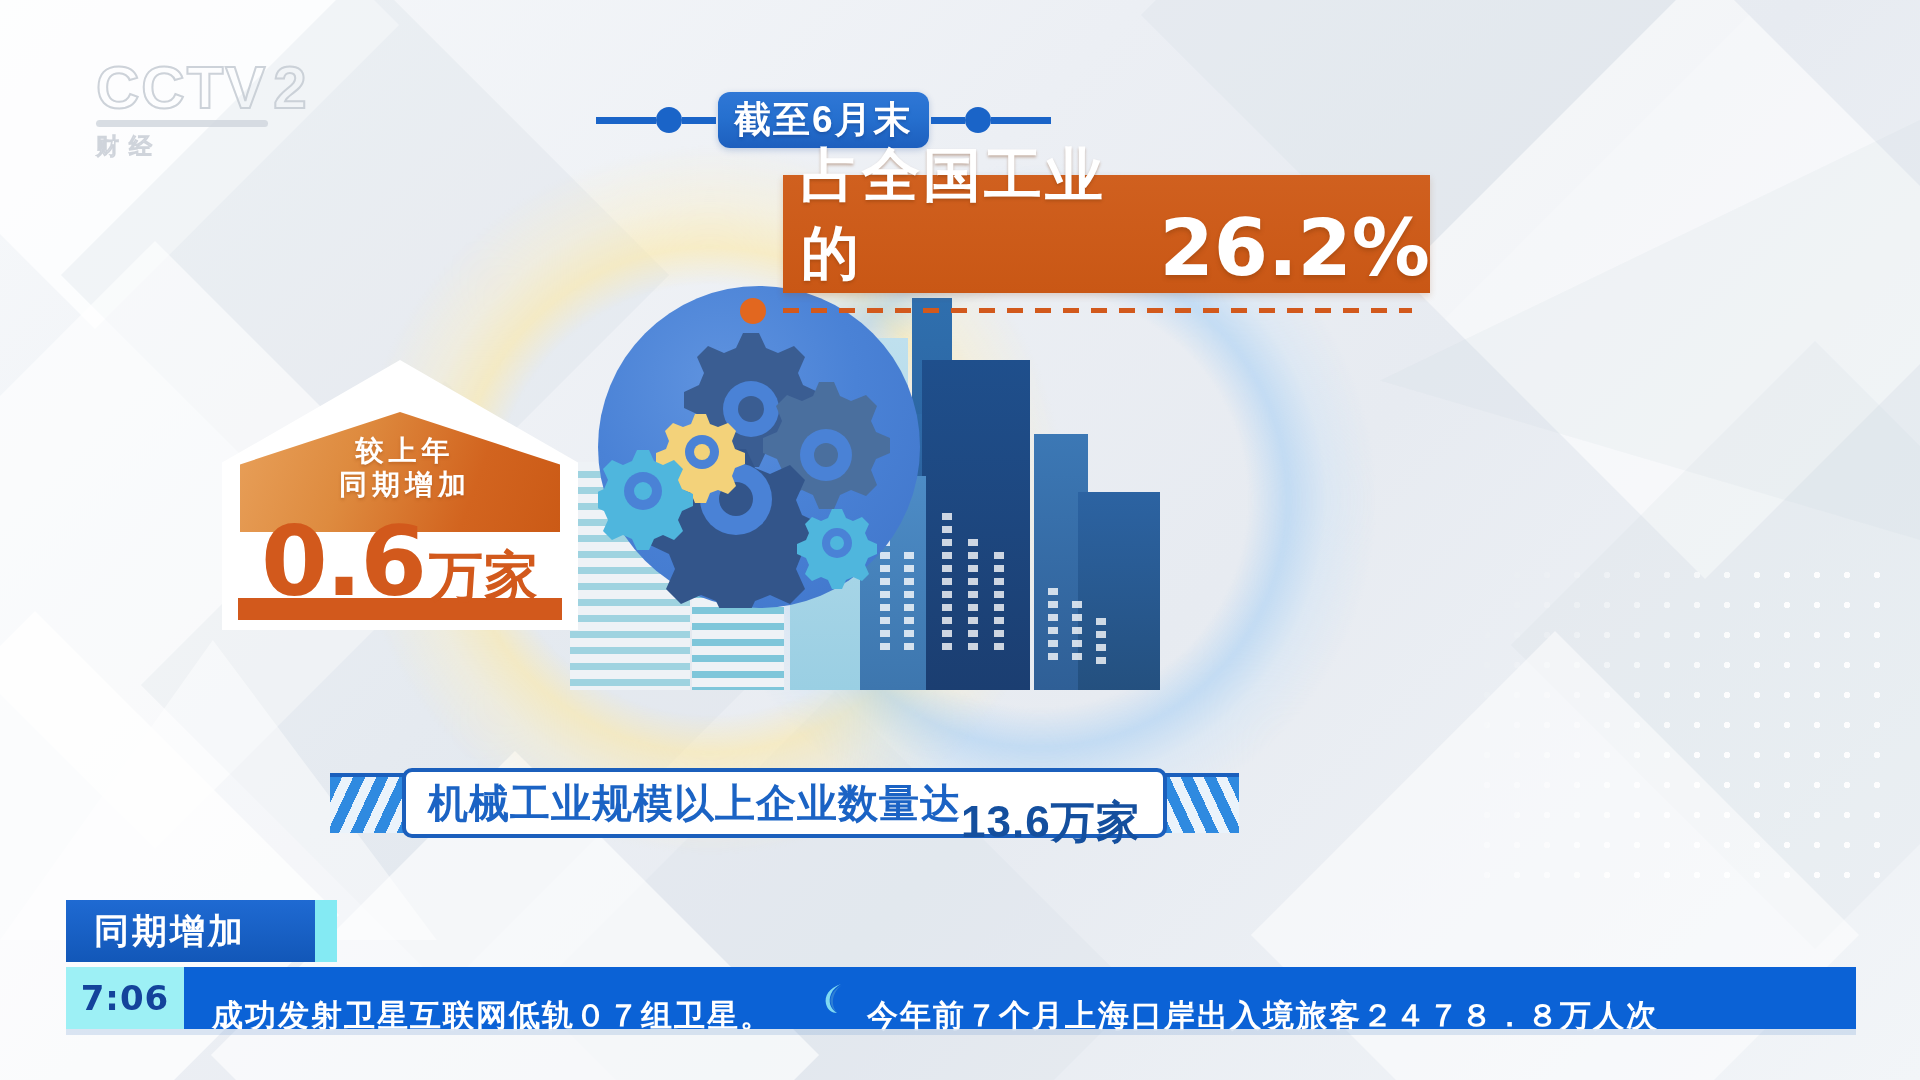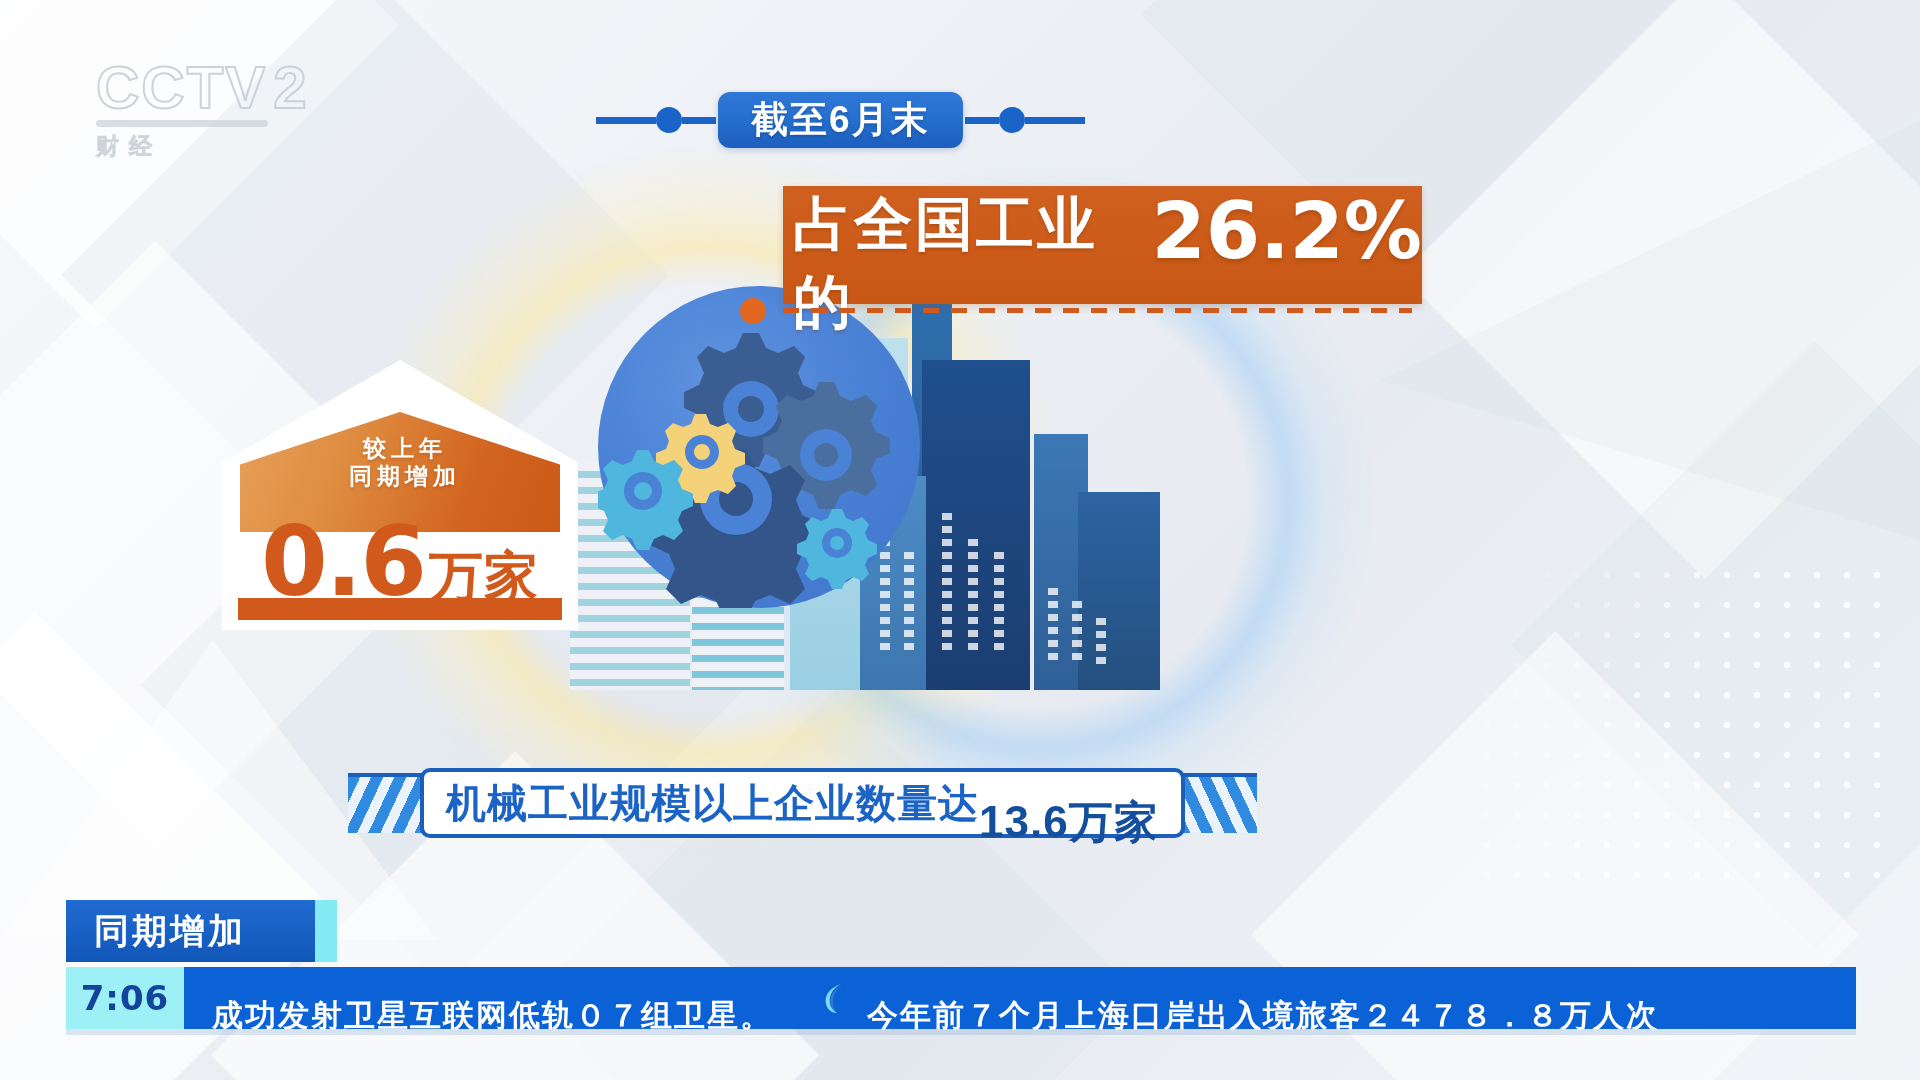--- a/index.html
+++ b/index.html
@@ -56,21 +56,21 @@
 
   
   .top-banner{position:absolute;left:596px;top:92px;height:56px;
     display:flex;align-items:center;}
   .tb-line{width:60px;height:7px;background:#1a64c8;}
   .tb-dot{width:26px;height:26px;border-radius:50%;background:#1a64c8;}
   .tb-line2{width:34px;height:7px;background:#1a64c8;}
   .tb-pill{height:56px;border-radius:12px;
     background:linear-gradient(180deg,#2f77d6 0%,#2670cf 45%,#1d5fbe 100%);
     display:flex;align-items:center;justify-content:center;
-    padding:0 33px;margin:0 2px;
+    padding:0 16px;margin:0 2px;
     box-shadow:0 2px 6px rgba(30,80,160,.25);}
   .tb-pill span{color:#fff;font-size:37px;font-weight:700;letter-spacing:2px;
     text-shadow:0 2px 3px rgba(20,55,120,.35);}
 
   
   .illus{position:absolute;left:560px;top:290px;width:720px;height:400px;}
   .bld{position:absolute;bottom:0;}
   .win-col{position:absolute;display:flex;flex-direction:column;gap:6px;}
   .win{width:10px;height:7px;background:rgba(255,255,255,.78);}
 
@@ -79,32 +79,32 @@
     background:radial-gradient(circle at 38% 30%,#5f93df 0%,#4a82d6 45%,#3f74c9 100%);}
   .dot-orange{position:absolute;left:740px;top:298px;width:26px;height:26px;
     border-radius:50%;background:#e2671f;}
 
   
   .house{position:absolute;left:222px;top:360px;width:356px;height:270px;}
   .house-white{position:absolute;inset:0;}
   .orange-bar{position:absolute;left:16px;top:238px;width:324px;height:22px;
     background:#d2591c;}
   .roof-label{position:absolute;left:38px;top:74px;width:290px;
-    text-align:center;color:#fff;font-weight:700;font-size:23px;
+    text-align:center;color:#fff;font-weight:700;font-size:28px;
     line-height:1.22;letter-spacing:5px;
     text-shadow:0 2px 3px rgba(150,70,15,.35);}
   .big-num{position:absolute;left:16px;top:146px;width:324px;
     text-align:center;color:#d2591c;font-weight:800;
     white-space:nowrap;}
   .big-num .n{font-size:96px;letter-spacing:-2px;
     font-family:"DejaVu Sans",sans-serif;}
   .big-num .u{font-size:54px;letter-spacing:1px;margin-left:4px;}
 
   
-  .head-wrap{position:absolute;left:348px;top:772px;height:62px;
+  .head-wrap{position:absolute;left:330px;top:772px;height:62px;
     display:flex;align-items:center;}
   .hatch{width:78px;height:56px;
     background:repeating-linear-gradient(115deg,
       #2f8ae0 0px,#2f8ae0 11px,#eaf3fb 11px,#eaf3fb 21px);
     border-top:4px solid #1b5fbc;}
   .hatch.r{transform:scaleX(-1);}
   .head-pill{height:62px;border-radius:10px;background:#fff;
     border:4px solid #1b5fbc;display:flex;align-items:center;
     padding:0 22px;margin:0 -6px;position:relative;z-index:2;}
   .head-pill span{font-size:40px;font-weight:800;color:#1b63c4;
@@ -317,23 +317,23 @@
 
       <g fill="#4fb6dd">
         <path d="M230 232 l4-9 10 0 4 9 7 3 9-4 7 7 -4 9 3 7 9 4 0 10 -9 4 -3 7 4 9 -7 7 -9-4 -7 3 -4 9 -10 0 -4-9 -7-3 -9 4 -7-7 4-9 -3-7 -9-4 0-10 9-4 3-7 -4-9 7-7 9 4z"></path>
       </g>
       <circle cx="239" cy="257" r="15" fill="#4a82d6"></circle>
       <circle cx="239" cy="257" r="7" fill="#4fb6dd"></circle>
     </svg>
   </div>
   <div class="dot-orange"></div>
 
-  <div style="position:absolute;left:783px;top:186px;width:629px;height:118px;
+  <div style="position:absolute;left:783px;top:175px;width:629px;height:118px;
       background:linear-gradient(180deg,#d0601f 0%,#c95715 100%);
-      display:flex;align-items:flex-start;justify-content:flex-start;padding-left:10px;
+      display:flex;align-items:flex-end;justify-content:flex-start;padding-left:18px;
       box-shadow:0 3px 7px rgba(150,70,20,.2);">
     <span style="color:#fff;font-size:58px;font-weight:700;letter-spacing:3px;
         text-shadow:0 2px 3px rgba(120,55,10,.35);">占全国工业的</span>
     <span style="color:#fff;font-size:78px;font-weight:800;letter-spacing:0;
         margin-left:6px;font-family:'DejaVu Sans',sans-serif;
         text-shadow:0 3px 4px rgba(120,55,10,.35);">26.2%</span>
   </div>
 
   <div style="position:absolute;left:783px;top:308px;width:629px;height:5px;
       background:repeating-linear-gradient(90deg,#d2591c 0 16px,transparent 16px 28px);"></div>

